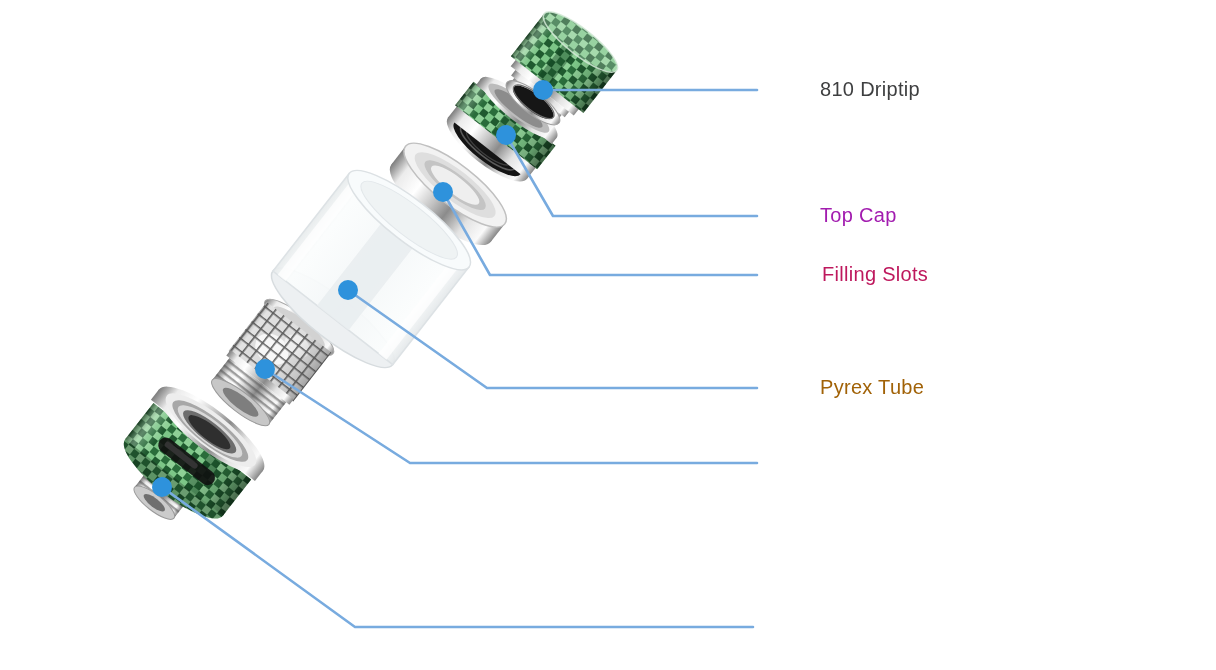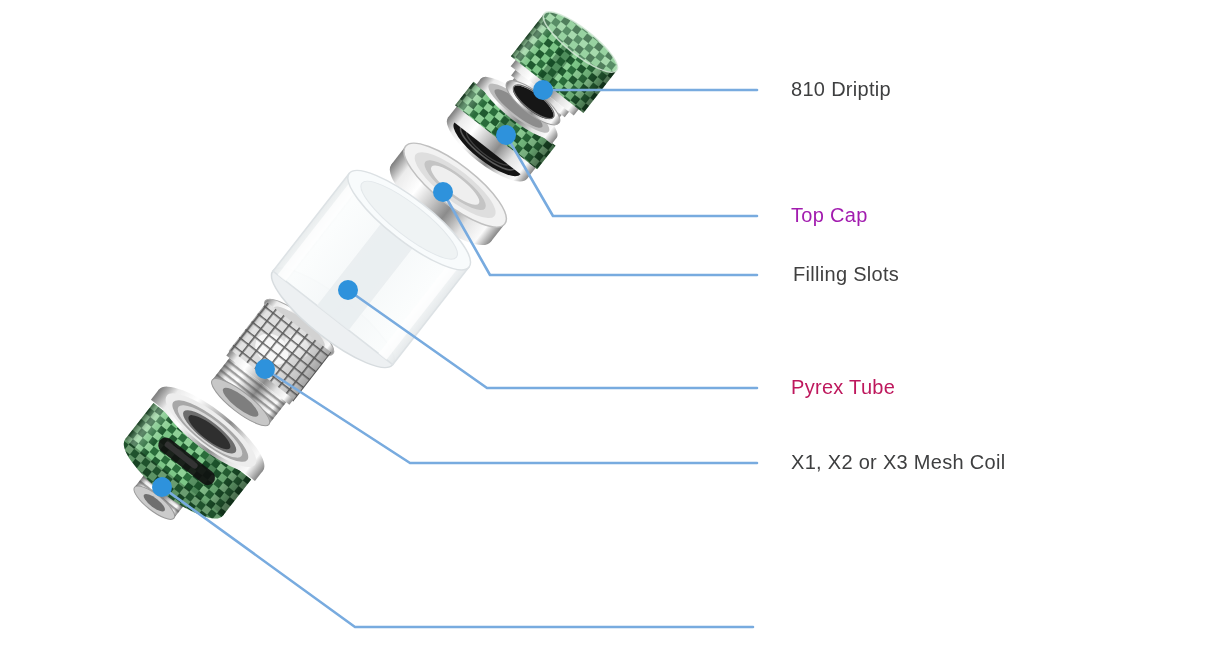--- a/index.html
+++ b/index.html
@@ -12,20 +12,21 @@
   }
   #art,#callout-svg{position:absolute;left:0;top:0;width:1216px;height:670px;}
   #labels{position:absolute;left:0;top:0;width:1216px;height:670px;pointer-events:none;}
   .callout-label{
     position:absolute;
     transform:translateY(-52%);
     font-size:20px;
     font-weight:400;
     letter-spacing:0.3px;
     white-space:nowrap;
+    margin-left:29px;
   }
 </style>
 </head>
 <body>
 
 <div id="stage">
 
   <svg id="art" viewBox="0 0 1216 670" aria-hidden="true">
     <defs>
       <pattern id="carbon" width="14" height="14" patternUnits="userSpaceOnUse">
@@ -169,18 +170,17 @@
       <circle cx="348" cy="290" r="10" fill="#2e92dc"></circle>
       <polyline points="265,369 410,463 757,463" fill="none" stroke="#78abdf" stroke-width="2.6" stroke-linejoin="round" stroke-linecap="round"></polyline>
       <circle cx="265" cy="369" r="10" fill="#2e92dc"></circle>
       <polyline points="162,487 355,627 753,627" fill="none" stroke="#78abdf" stroke-width="2.6" stroke-linejoin="round" stroke-linecap="round"></polyline>
       <circle cx="162" cy="487" r="10" fill="#2e92dc"></circle>
     </svg>
 
   <div id="labels">
       <div class="callout-label" style="left: 791px; top: 90px; color: rgb(62, 63, 64);">810 Driptip</div>
       <div class="callout-label" style="left: 791px; top: 216px; color: #a21caf;">Top Cap</div>
-      <div class="callout-label" style="left: 793px; top: 275px; color: #404040;">Filling Slots</div>
-      <div class="callout-label" style="left: 791px; top: 388px; color: #be185d;">Pyrex Tube</div>
-      <div class="callout-label" style="left: 791px; top: 463px; color: rgb(62, 63, 64);">X1, X2 or X3 Mesh Coil</div>
+      <div class="callout-label" style="left: 793px; top: 275px; color: #be185d;">Filling Slots</div>
+      <div class="callout-label" style="left: 791px; top: 388px; color: #a16207;">Pyrex Tube</div>
     </div>
 
 </div>
 
 </body></html>

